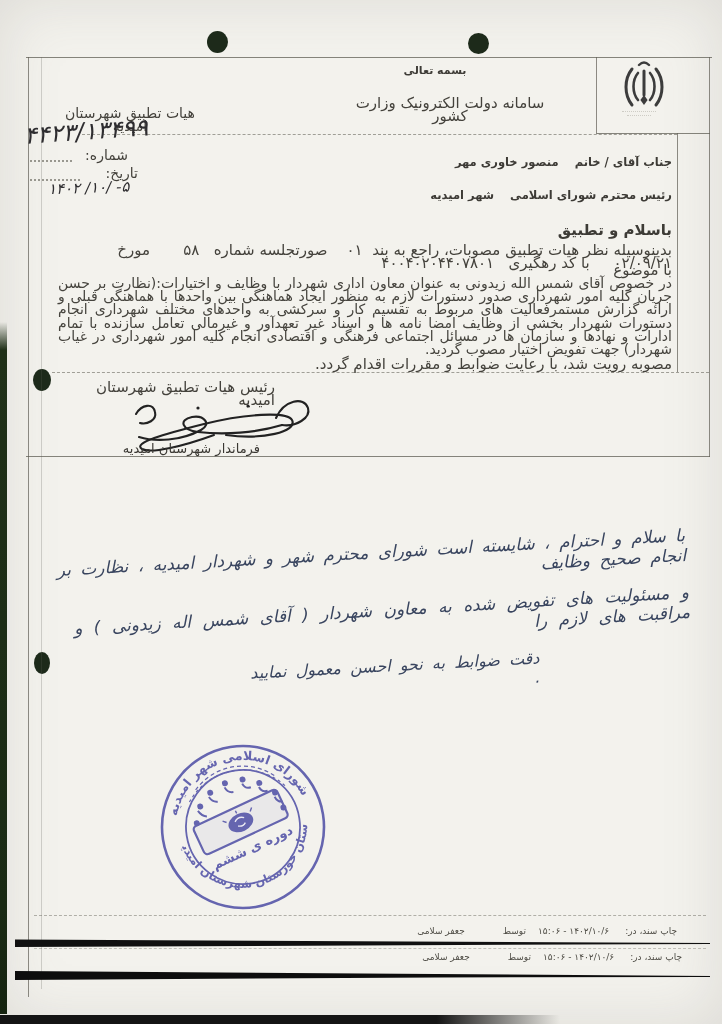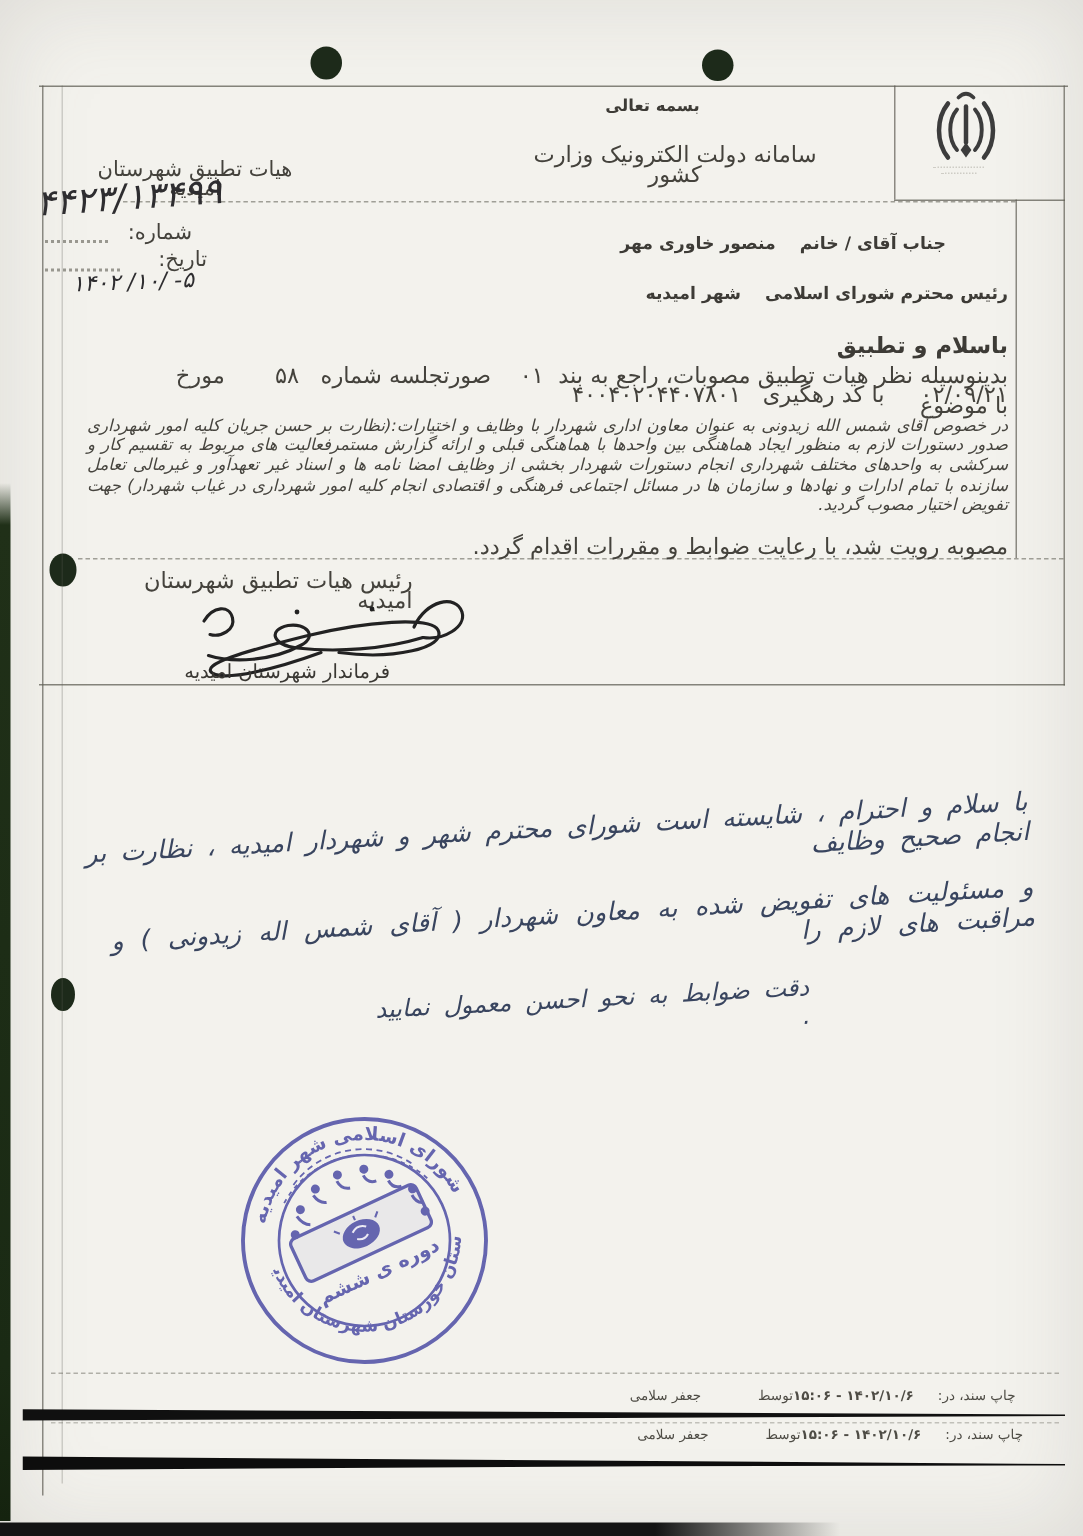--- a/index.html
+++ b/index.html
@@ -30,21 +30,21 @@
   
   .t10{font-size:14px;line-height:13px;}
   .t105{font-size:15px;line-height:13px;}
   .t11{font-size:11px;line-height:14px;}
   .t12{font-size:11.5px;line-height:15px;}
   .b{font-weight:400;color:#3a3833;}
   .sb{font-weight:600;color:#3d3b36;}
 
   .para{
     text-align:justify;text-align-last:right;
-    font-size:11px;line-height:13.2px;color:#46443e;font-style:italic;
+    font-size:14px;line-height:13.2px;color:#46443e;
   }
 
   
   .hw{
     font-style:italic;color:#39455f;
     letter-spacing:.5px;word-spacing:4px;
   }
   .hw-black{font-style:italic;color:#2e2d30;}
 
   
@@ -57,21 +57,21 @@
     background:linear-gradient(to right,#141414 0%,#141414 78%,rgba(20,20,20,0) 100%);
   }
   .noise-lines{position:absolute;opacity:.6;}
   .noise-lines div{border-top:1px dotted #b6b4ac;margin-top:3px;}
 
   .footer-row{
     position:absolute;display:flex;direction:rtl;align-items:baseline;
     font-size:9px;color:#4e4c45;line-height:12px;
   }
   .footer-row .g1{margin-left:16px;}
-  .footer-row .g2{font-weight:bold;}
+  .footer-row .g2{margin-left:12px;}
   .footer-row .g3{margin-left:38px;}
 </style>
 </head>
 <body>
 
 <div class="page">
 
   <div class="hole" style="left:207px;top:31px;width:21px;height:22px;"></div>
   <div class="hole" style="left:468px;top:33px;width:21px;height:21px;"></div>
   <div class="hole" style="left:33px;top:369px;width:18px;height:22px;"></div>
@@ -108,21 +108,21 @@
     <div style="width:34px;"></div>
       <div style="width:24px;margin-left:5px;"></div>
   </div>
 
   <div class="abs tc t10" style="left:52px;top:107px;width:156px;">هیات تطبیق شهرستان امیدیه</div>
   <div class="abs hw-black ltr" style="left:24px;top:116px;width:170px;font-size:24px;transform:rotate(-4deg);">۴۴۲۳/۱۳۴۹۹</div>
   <div class="abs rtl t10" style="left:68px;top:149px;width:60px;">شماره:</div>
   <div class="abs rtl t10" style="left:78px;top:167px;width:60px;">تاریخ:</div>
   <div class="abs hw-black ltr" style="left:48px;top:178px;width:130px;font-size:15px;transform:rotate(-2deg);">۱۴۰۲ /۱۰/ -۵</div>
 
-  <div class="abs rtl tr t12 sb pre" style="right:50px;top:155px;width:300px;text-align:center;">جناب آقای / خانم    منصور خاوری مهر</div>
+  <div class="abs rtl tr t12 sb pre" style="right:50px;top:155px;width:300px;">جناب آقای / خانم    منصور خاوری مهر</div>
   <div class="abs rtl tr t12 sb pre" style="right:50px;top:188px;width:300px;">رئیس محترم شورای اسلامی    شهر امیدیه</div>
 
   <div class="abs rtl tr t105 sb" style="right:50px;top:224px;width:200px;">باسلام و تطبیق</div>
   <div class="abs rtl tr t105 pre" style="right:50px;top:244px;width:618px;">بدینوسیله نظر هیات تطبیق مصوبات، راجع به بند  ۰۱    صورتجلسه شماره   ۵۸       مورخ   ۰۲/۰۹/۲۱     با کد رهگیری   ۴۰۰۴۰۲۰۴۴۰۷۸۰۱</div>
   <div class="abs rtl tr t105" style="right:50px;top:264px;width:100px;">با موضوع</div>
   <div class="abs rtl para" style="right:50px;top:277px;width:614px;">در خصوص آقای شمس الله زیدونی به عنوان معاون اداری شهردار با وظایف و اختیارات:(نظارت بر حسن جریان کلیه امور شهرداری صدور دستورات لازم به منظور ایجاد هماهنگی بین واحدها با هماهنگی قبلی و ارائه گزارش مستمرفعالیت های مربوط به تقسیم کار و سرکشی به واحدهای مختلف شهرداری انجام دستورات شهردار بخشی از وظایف امضا نامه ها و اسناد غیر تعهدآور و غیرمالی تعامل سازنده با تمام ادارات و نهادها و سازمان ها در مسائل اجتماعی فرهنگی و اقتصادی انجام کلیه امور شهرداری در غیاب شهردار) جهت تفویض اختیار مصوب گردید.</div>
   <div class="abs rtl tr t105" style="right:50px;top:358px;width:400px;">مصوبه رویت شد، با رعایت ضوابط و مقررات اقدام گردد.</div>
 
   <div class="abs rtl t105" style="left:95px;top:381px;width:180px;">رئیس هیات تطبیق شهرستان امیدیه</div>
   <svg class="abs" style="left:78px;top:390px;" width="262" height="64" viewBox="0 0 262 64">

